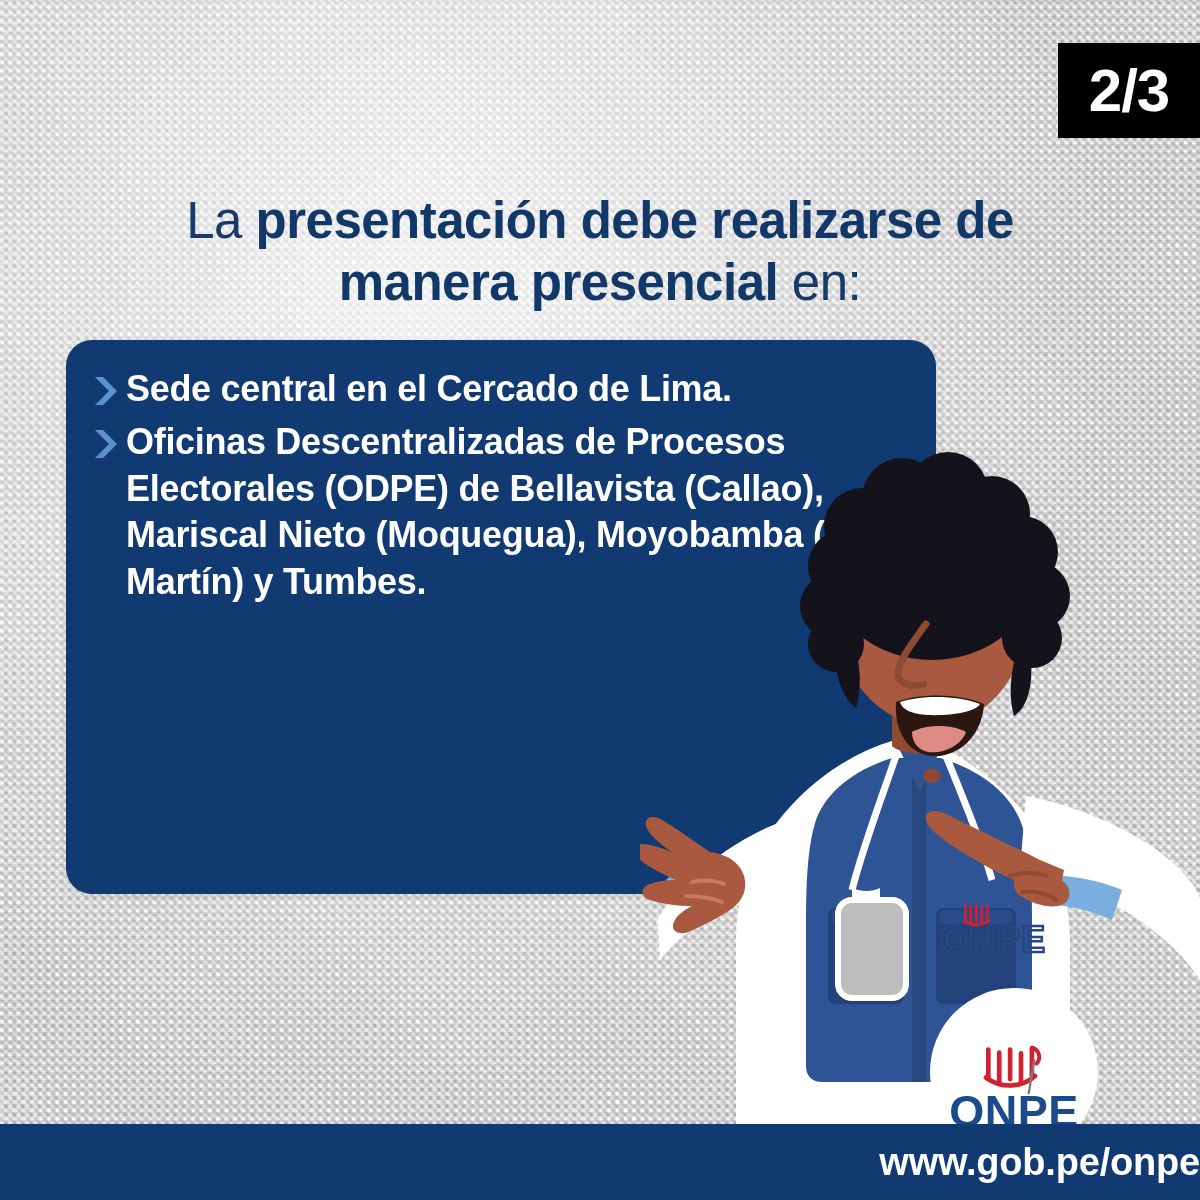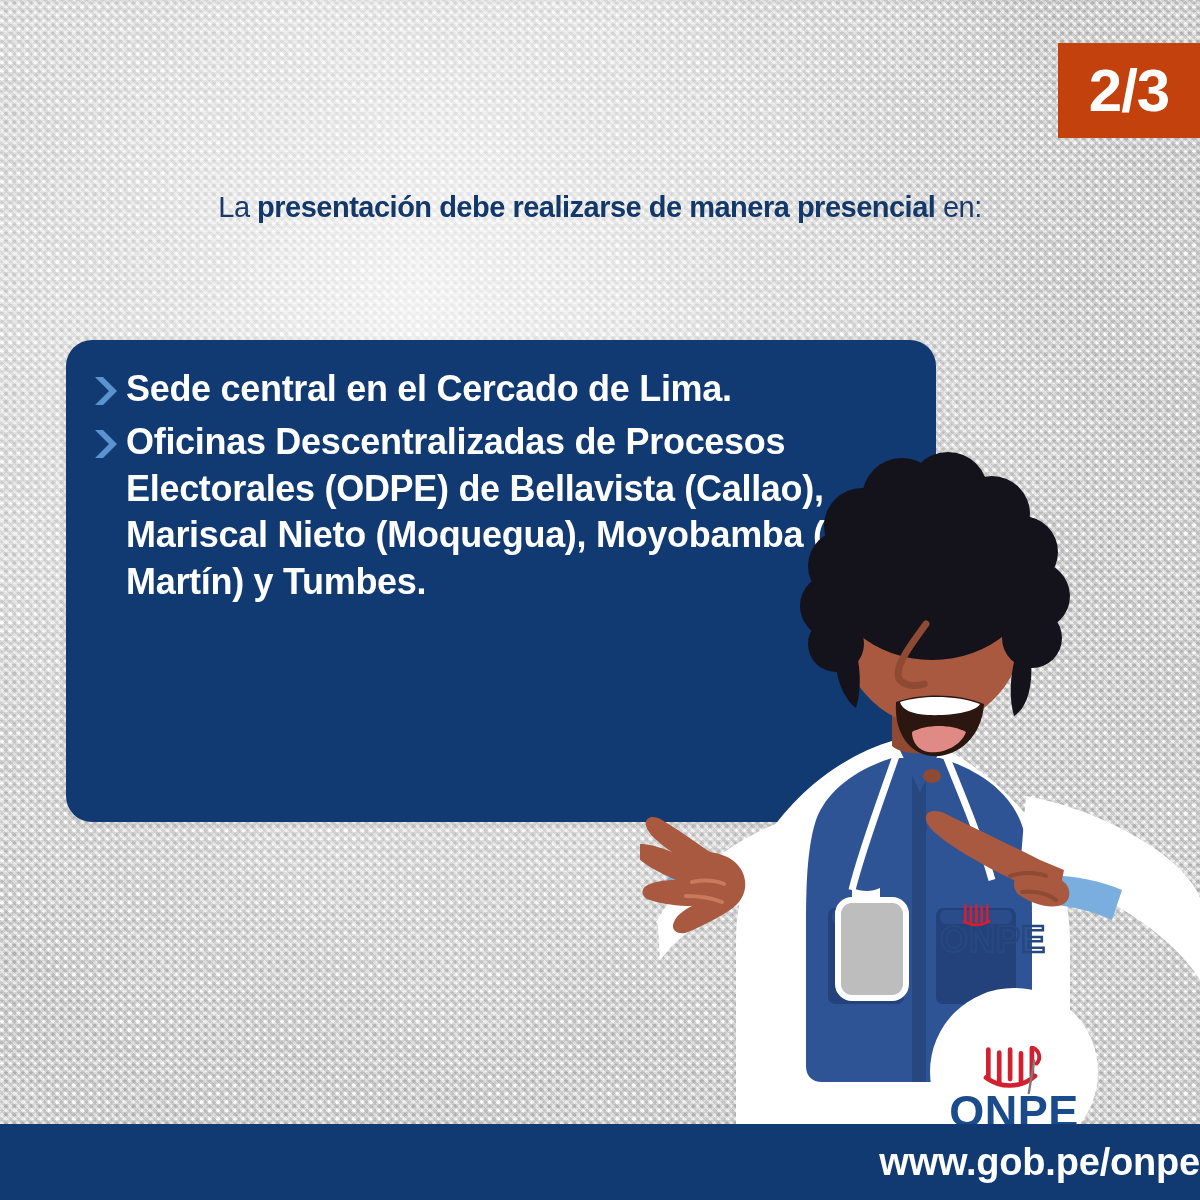--- a/index.html
+++ b/index.html
@@ -25,39 +25,39 @@
   }
   .canvas-sheen{
     position:absolute;inset:0;
     background:radial-gradient(ellipse at 35% 25%, rgba(255,255,255,.75), rgba(255,255,255,0) 62%);
     pointer-events:none;
   }
 
   
   .page-badge{
     position:absolute;left:1058px;top:43px;width:142px;height:95px;
-    background:#c2410c;display:flex;align-items:center;justify-content:center;
+    background:#000000;display:flex;align-items:center;justify-content:center;
   }
   .page-badge span{
     color:#ffffff;font-size:60px;font-weight:bold;letter-spacing:-1px;
     line-height:1;font-family:"Liberation Sans", sans-serif;
   }
 
   
   .headline{
     position:absolute;left:120px;top:190px;width:960px;
     text-align:center;color:#173a6b;
-    font-size:29px;line-height:1.22;font-weight:500;
+    font-size:51px;line-height:1.22;font-weight:500;
     letter-spacing:-.5px;
   }
   .headline .hl-strong{font-weight:bold;color:#123769;}
 
   
   .info-card{
-    position:absolute;left:66px;top:340px;width:870px;height:482px;
+    position:absolute;left:66px;top:340px;width:870px;height:554px;
     background:#103a71;border-radius:26px;
     box-shadow:0 2px 6px rgba(0,0,0,.10);
   }
   .bullet-list{
     position:absolute;left:26px;top:26px;right:14px;
     list-style:none;margin:0;padding:0;
   }
   .bullet-item{
     position:relative;display:flex;align-items:flex-start;
     margin-bottom:6px;

